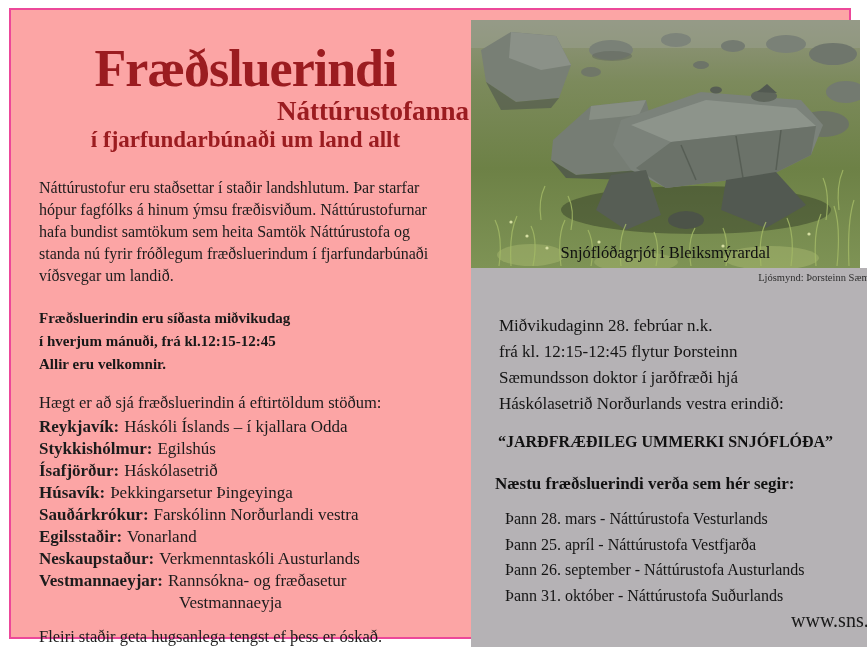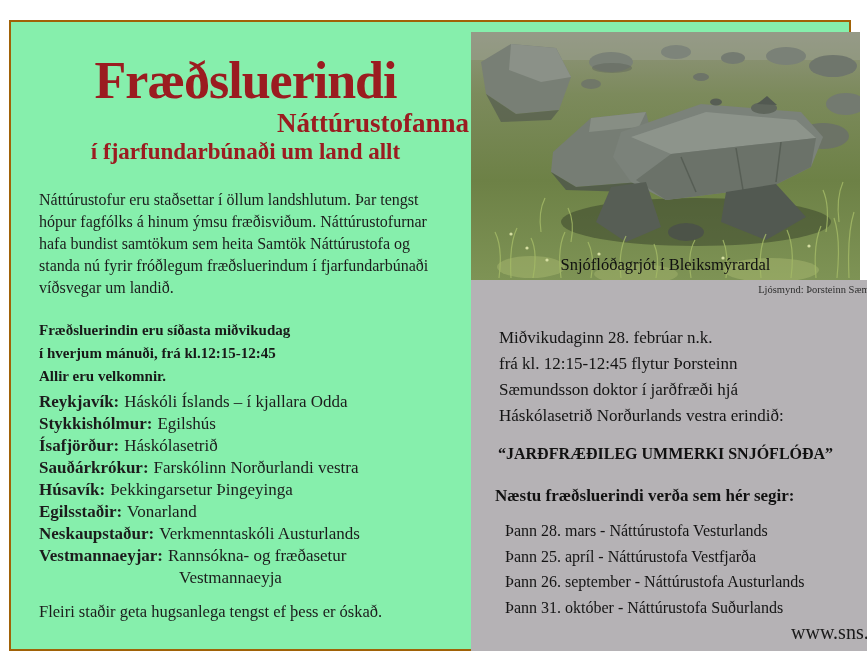--- a/index.html
+++ b/index.html
@@ -2,21 +2,21 @@
 <html><head>
 <meta charset="utf-8">
 <style>
   html,body{margin:0;padding:0;background:#ffffff;}
   .page{
     position:relative;width:867px;height:651px;background:#ffffff;
     font-family:"Liberation Serif","DejaVu Serif",serif;color:#1c1c1c;overflow:hidden;
   }
   .frame{
     position:absolute;left:9px;top:8px;width:838px;height:627px;
-    border:2px solid #a16207;box-sizing:content-box;background:#86efac;margin-top:12px;
+    border:2px solid #ec4899;box-sizing:content-box;background:#fca5a5;
   }
   
   .left-col{position:absolute;left:11px;top:10px;width:447px;height:625px;}
   .title{margin:22px 0 0 0;text-align:center;color:#9b1c20;font-weight:bold;
          font-size:52px;line-height:54px;letter-spacing:-1px;}
   .subtitle1{margin:0;text-align:right;color:#9b1c20;font-weight:bold;font-size:27px;line-height:30px;}
   .subtitle2{margin:0;text-align:center;color:#9b1c20;font-weight:bold;font-size:23px;line-height:27px;}
   .intro{margin:24px 0 0 17px;font-size:16px;line-height:22px;}
   .bold-block{margin:20px 0 0 17px;font-size:15px;line-height:23px;font-weight:bold;color:#181818;}
   .list-intro{margin:17px 0 0 17px;font-size:16.5px;line-height:20px;}
@@ -42,49 +42,50 @@
 
 <div class="page">
   <div class="frame">
 
     <div class="left-col">
       <div class="title">Fræðsluerindi</div>
       <div class="subtitle1">Náttúrustofanna</div>
       <div class="subtitle2">í fjarfundarbúnaði um land allt</div>
 
       <div class="intro">
-        <div>Náttúrustofur eru staðsettar í öllum landshlutum.  Þar tengst</div>
+        <div>Náttúrustofur eru staðsettar í staðir landshlutum.  Þar starfar</div>
         <div>hópur fagfólks á hinum ýmsu fræðisviðum. Náttúrustofurnar</div>
         <div>hafa bundist samtökum sem heita Samtök Náttúrustofa og</div>
         <div>standa nú fyrir fróðlegum fræðsluerindum í fjarfundarbúnaði</div>
         <div>víðsvegar um landið.</div>
       </div>
 
       <div class="bold-block">
         <div>Fræðsluerindin eru síðasta miðvikudag</div>
         <div>í hverjum mánuði, frá kl.12:15-12:45</div>
         <div>Allir eru velkomnir.</div>
       </div>
 
+      <div class="list-intro">Hægt er að sjá fræðsluerindin á eftirtöldum stöðum:</div>
 
       <div class="locations">
         <div class="loc-row">
           <span class="place">Reykjavík:</span><span>Háskóli Íslands – í kjallara Odda</span>
         </div>
         <div class="loc-row">
           <span class="place">Stykkishólmur:</span><span>Egilshús</span>
         </div>
         <div class="loc-row">
           <span class="place">Ísafjörður:</span><span>Háskólasetrið</span>
         </div>
         <div class="loc-row">
+          <span class="place">Húsavík:</span><span>Þekkingarsetur Þingeyinga</span>
+        </div>
+        <div class="loc-row">
           <span class="place">Sauðárkrókur:</span><span>Farskólinn Norðurlandi vestra</span>
-        </div>
-        <div class="loc-row">
-          <span class="place">Húsavík:</span><span>Þekkingarsetur Þingeyinga</span>
         </div>
         <div class="loc-row">
           <span class="place">Egilsstaðir:</span><span>Vonarland</span>
         </div>
         <div class="loc-row">
           <span class="place">Neskaupstaður:</span><span>Verkmenntaskóli Austurlands</span>
         </div>
         <div class="loc-row">
           <span class="place">Vestmannaeyjar:</span><span>Rannsókna- og fræðasetur</span>
           <div class="loc-cont">Vestmannaeyja</div>

